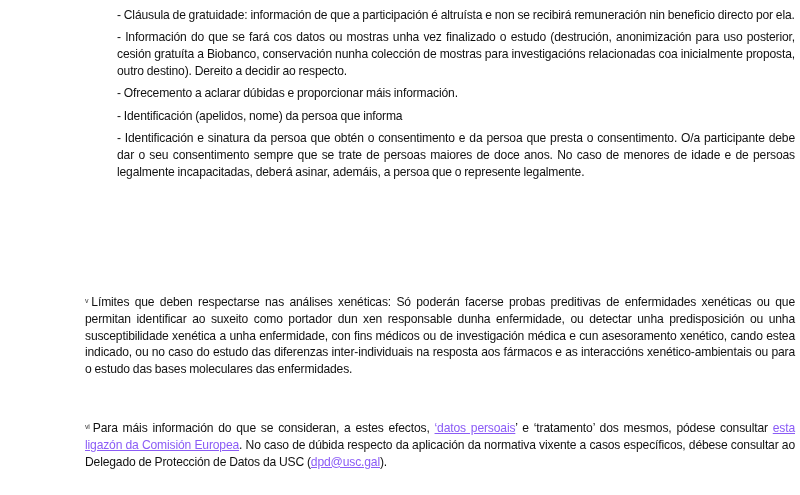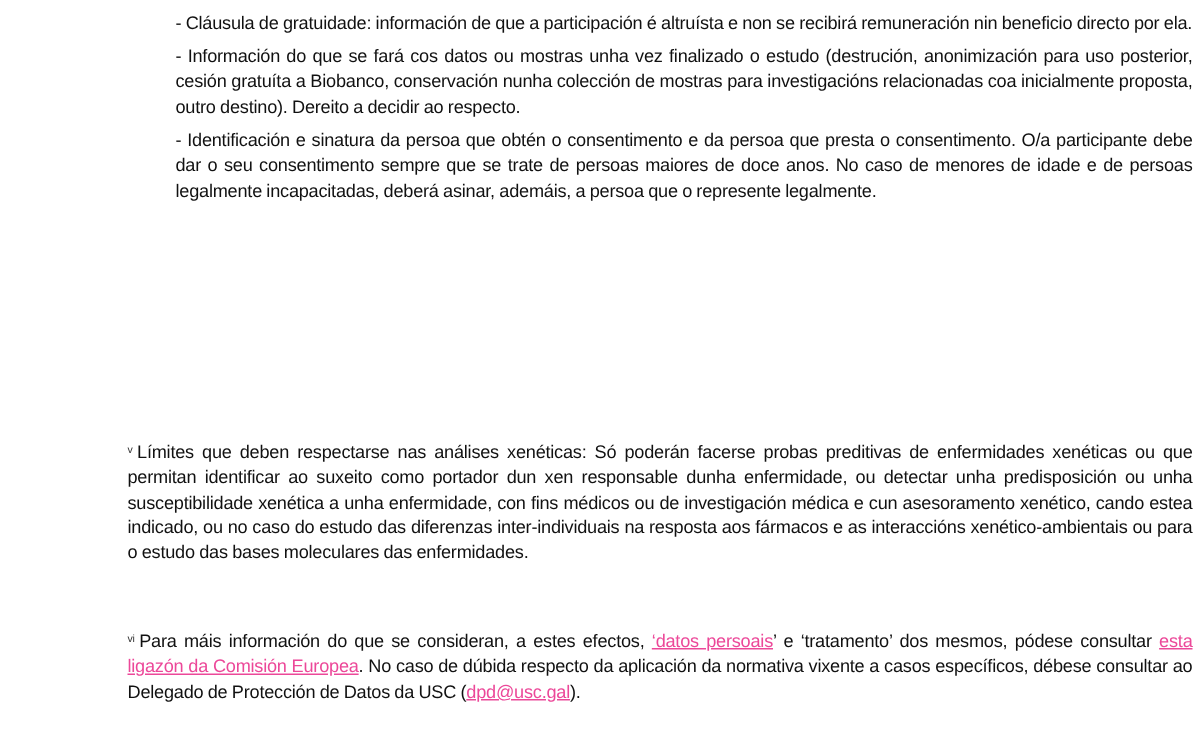--- a/index.html
+++ b/index.html
@@ -19,30 +19,32 @@
     word-spacing: -0.3px;
   }
   .footnote {
     position: absolute; left: 73px; width: 710px;
     line-height: 16.8px; text-align: justify;
     letter-spacing: -0.15px; word-spacing: -0.3px;
   }
   .fn5 { top: 293px; }
   .fn6 { top: 419px; }
   .sup { font-size: 7px; vertical-align: 3px; margin-right: 3px; color: #333; }
-  a.link { color: #ec4899; }
+  a.link { color: #8b5cf6; }
 </style>
 </head>
 <body>
 
 <div class="page">
 
   <div class="items">
     <p class="item">- Cláusula de gratuidade: información de que a participación é altruísta e non se recibirá remuneración nin beneficio directo por ela.</p>
     <p class="item">- Información do que se fará cos datos ou mostras unha vez finalizado o estudo (destrución, anonimización para uso posterior, cesión gratuíta a Biobanco, conservación nunha colección de mostras para investigacións relacionadas coa inicialmente proposta, outro destino). Dereito a decidir ao respecto.</p>
+    <p class="item">- Ofrecemento a aclarar dúbidas e proporcionar máis información.</p>
+    <p class="item">- Identificación (apelidos, nome) da persoa que informa</p>
     <p class="item">- Identificación e sinatura da persoa que obtén o consentimento e da persoa que presta o consentimento. O/a participante debe dar o seu consentimento sempre que se trate de persoas maiores de doce anos. No caso de menores de idade e de persoas legalmente incapacitadas, deberá asinar, ademáis, a persoa que o represente legalmente.</p>
   </div>
 
   <div class="footnote fn5">
     <span class="sup">v</span><span>Límites que deben respectarse nas análises xenéticas: Só poderán facerse probas preditivas de enfermidades xenéticas ou que permitan identificar ao suxeito como portador dun xen responsable dunha enfermidade, ou detectar unha predisposición ou unha susceptibilidade xenética a unha enfermidade, con fins médicos ou de investigación médica e cun asesoramento xenético, cando estea indicado, ou no caso do estudo das diferenzas inter-individuais na resposta aos fármacos e as interaccións xenético-ambientais ou para o estudo das bases moleculares das enfermidades.</span>
   </div>
 
   <div class="footnote fn6">
     <span class="sup">vi</span><span>Para máis información do que se consideran, a estes efectos, </span><a class="link" href="#">‘datos persoais</a><span>’ e ‘tratamento’ dos mesmos, pódese consultar </span><a class="link" href="#">esta ligazón da Comisión Europea</a><span>. No caso de dúbida respecto da aplicación da normativa vixente a casos específicos, débese consultar ao Delegado de Protección de Datos da USC (</span><a class="link" href="#">dpd@usc.gal</a><span>).</span>
   </div>

